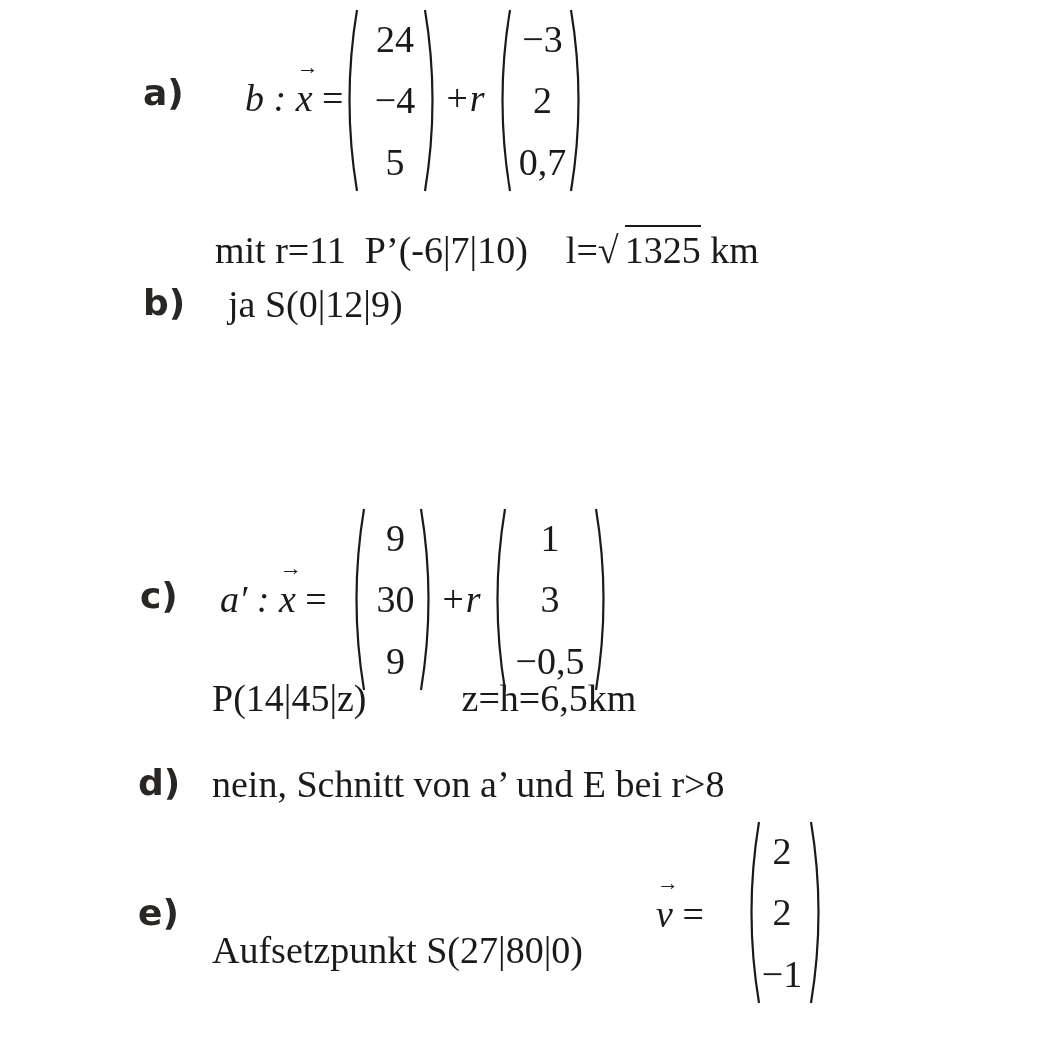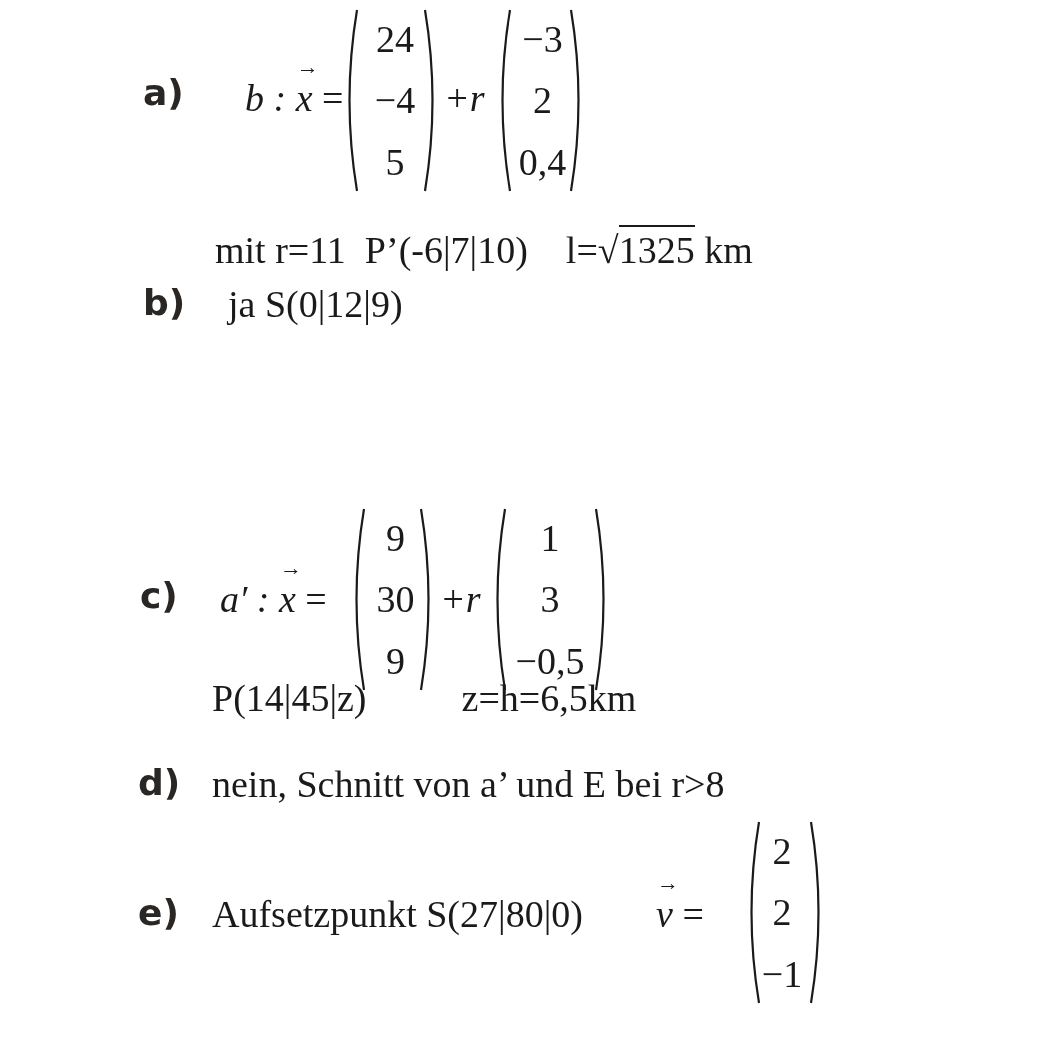--- a/index.html
+++ b/index.html
@@ -6,21 +6,21 @@
   body { width:1061px; height:1056px; position:relative; overflow:hidden;
          font-family:"Liberation Serif", serif; color:#1a1a1a; }
   .abs { position:absolute; }
   .label { font-family:"DejaVu Sans", sans-serif; font-weight:bold; font-size:36px; color:#2a2623; }
   .txt { font-size:38px; white-space:nowrap; }
   .it { font-style:italic; }
   .mat { position:absolute; display:flex; flex-direction:column; justify-content:space-around; align-items:center; font-size:38px; }
   .paren { position:absolute; }
   .vecx { position:relative; display:inline-block; }
   .vecx::before { content:"\2192"; position:absolute; top:-22px; left:1px; font-size:22px; font-style:normal; }
-  .sqrt-bar { border-top:2px solid #1a1a1a; padding-top:2px; }
+  .sqrt-bar { border-top:2px solid #1a1a1a; padding-top:2px;margin-left:6px; }
 </style>
 </head>
 <body>
 
 <div class="abs label" style="left:143px;top:72px;">a)</div>
 <div class="abs txt it" style="left:225px;top:76px;margin-left:20px;">
   <span>b</span>&nbsp;:&nbsp;<span class="vecx">x</span><span style="font-style:normal;"> =</span>
 </div>
 
 <svg class="paren" style="left:340px;top:8px;" width="20" height="185">
@@ -34,21 +34,21 @@
 <svg class="paren" style="left:422px;top:8px;" width="20" height="185">
     <path d="M3 2 Q18 92 3 183" stroke="#1a1a1a" stroke-width="2.2" fill="none"></path>
   </svg>
 <div class="abs txt it" style="left:444px;top:76px;">+r</div>
 <svg class="paren" style="left:493px;top:8px;" width="20" height="185">
     <path d="M17 2 Q2 92 17 183" stroke="#1a1a1a" stroke-width="2.2" fill="none"></path>
   </svg>
 <div class="mat" style="left:505px;top:8px;width:75px;height:185px;">
   <span>−3</span>
   <span>2</span>
-  <span>0,4</span>
+  <span>0,7</span>
 </div>
 <svg class="paren" style="left:568px;top:8px;" width="20" height="185">
     <path d="M3 2 Q18 92 3 183" stroke="#1a1a1a" stroke-width="2.2" fill="none"></path>
   </svg>
 
 <div class="abs txt" style="left:215px;top:228px;">
   <span>mit r=11</span>&nbsp;&nbsp;<span>P’(-6|7|10)</span>&nbsp;&nbsp;&nbsp;&nbsp;<span>l=</span><span>√</span><span class="sqrt-bar">1325</span>&nbsp;<span>km</span>
 </div>
 
 <div class="abs label" style="left:143px;top:282px;">b)</div>
@@ -83,21 +83,21 @@
   </svg>
 
 <div class="abs txt" style="left:212px;top:676px;">
   <span>P(14|45|z)</span><span style="display:inline-block;width:95px;"></span><span>z=h=6,5km</span>
 </div>
 
 <div class="abs label" style="left:138px;top:762px;">d)</div>
 <div class="abs txt" style="left:212px;top:762px;">nein, Schnitt von a’ und E bei r&gt;8</div>
 
 <div class="abs label" style="left:138px;top:892px;">e)</div>
-<div class="abs txt" style="left:212px;top:892px;">Aufsetzpunkt S(27|80|0)</div>
+<div class="abs txt" style="left:212px;top:928px;">Aufsetzpunkt S(27|80|0)</div>
 <div class="abs txt it" style="left:656px;top:892px;">
   <span class="vecx">v</span><span style="font-style:normal;"> =</span>
 </div>
 <svg class="paren" style="left:742px;top:820px;" width="20" height="185">
     <path d="M17 2 Q2 92 17 183" stroke="#1a1a1a" stroke-width="2.2" fill="none"></path>
   </svg>
 <div class="mat" style="left:752px;top:820px;width:60px;height:185px;">
   <span>2</span>
   <span>2</span>
   <span>−1</span>

